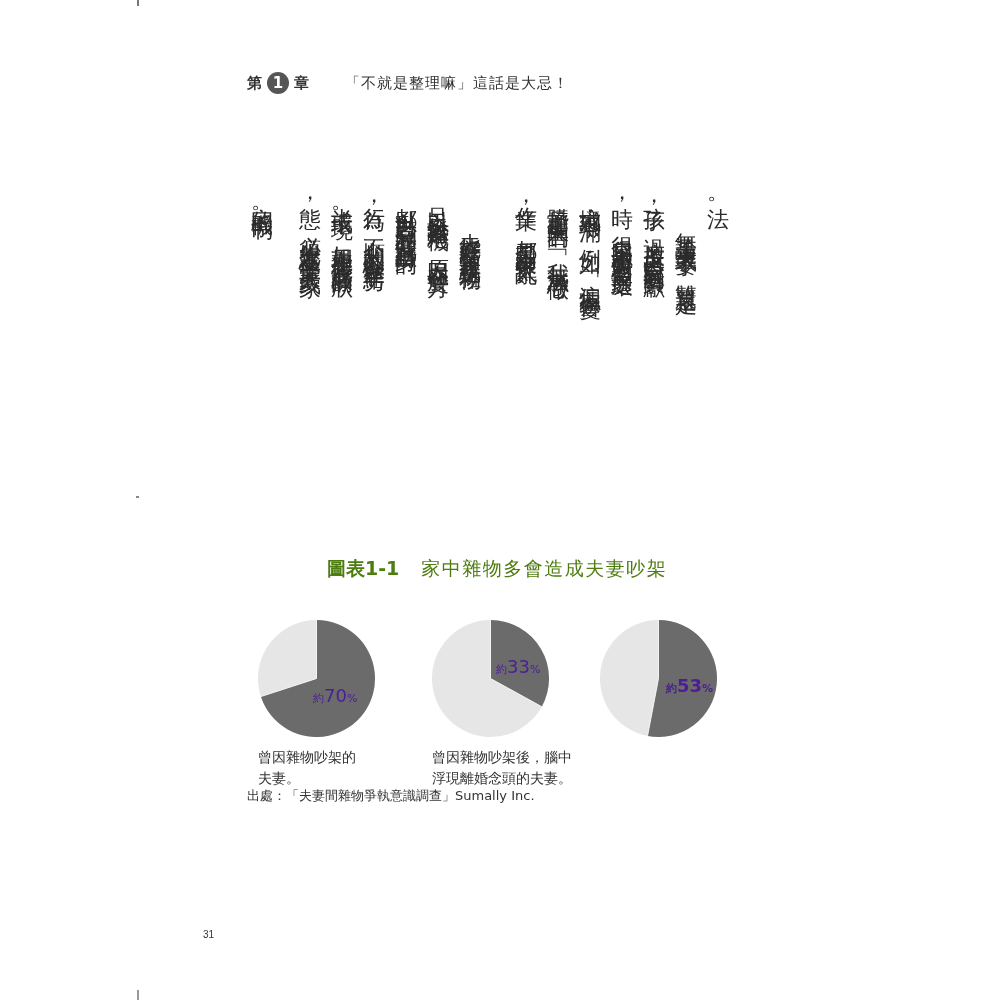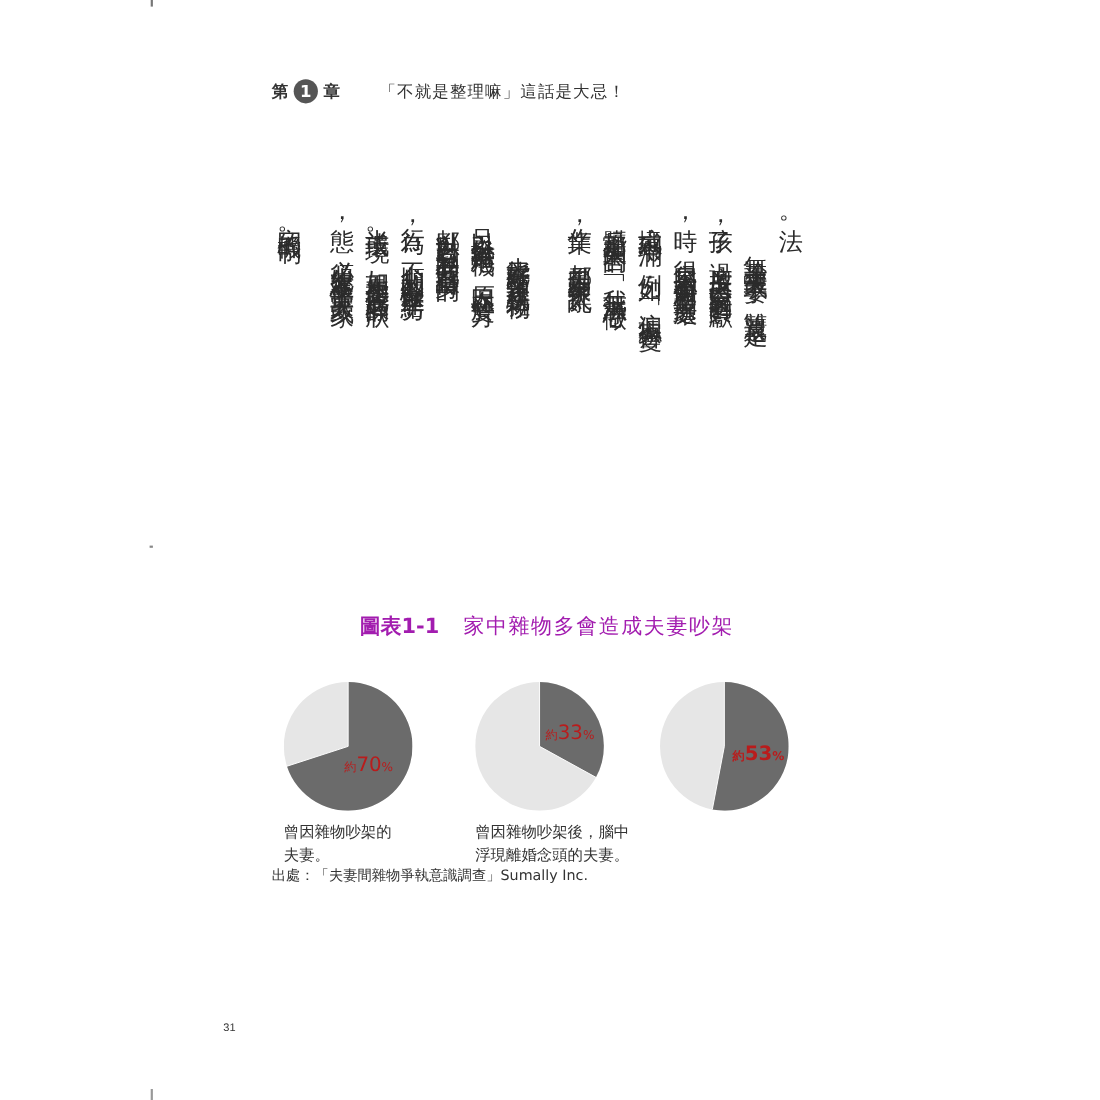--- a/index.html
+++ b/index.html
@@ -15,28 +15,28 @@
   .chapter-header .ch-word { font-weight: bold; font-size: 15px; }
   .chapter-header .ch-num { display: inline-flex; align-items: center; justify-content: center;
                     width: 22px; height: 22px; border-radius: 50%; background: #555; color: #fff;
                     font-weight: bold; font-size: 15px; margin: 0 5px; }
   .chapter-header .ch-title { margin-left: 36px; letter-spacing: 1px; }
 
   .vcol { position: absolute; writing-mode: vertical-rl; font-size: 22px; line-height: 32px;
           letter-spacing: 3.3px; color: #2b2b2b; white-space: nowrap; }
 
   .figure-title { position: absolute; left: 327px; top: 556px; font-family: "DejaVu Sans", "Liberation Sans", sans-serif;
-                  font-size: 19px; color: #a21caf; white-space: nowrap; }
+                  font-size: 19px; color: #4d7c0f; white-space: nowrap; }
   .figure-title .fig-num { font-weight: bold; margin-right: 22px; }
   .figure-title .fig-caption { letter-spacing: 1.5px; }
 
   .pie-block { position: absolute; top: 620px; width: 150px; }
   .pie { position: relative; width: 117px; height: 117px; }
   .pie svg { display: block; }
-  .pie-label { position: absolute; color: #b91c1c; font-family: "DejaVu Sans", "Liberation Sans", sans-serif;
+  .pie-label { position: absolute; color: #4c1d95; font-family: "DejaVu Sans", "Liberation Sans", sans-serif;
                white-space: nowrap; }
   .pie-label .pre { font-size: 11px; }
   .pie-label .num { font-size: 18px; }
   .pie-label .pct { font-size: 11px; }
   .pie-caption { margin-top: 10px; font-family: "DejaVu Sans", "Liberation Sans", sans-serif;
                  font-size: 14px; line-height: 21px; color: #333; white-space: pre-line; }
 
   .source { position: absolute; left: 247px; top: 787px; font-family: "DejaVu Sans", "Liberation Sans", sans-serif;
             font-size: 13px; color: #333; white-space: nowrap; }
   .page-number { position: absolute; left: 203px; top: 929px; font-family: Liberation Sans, sans-serif;

